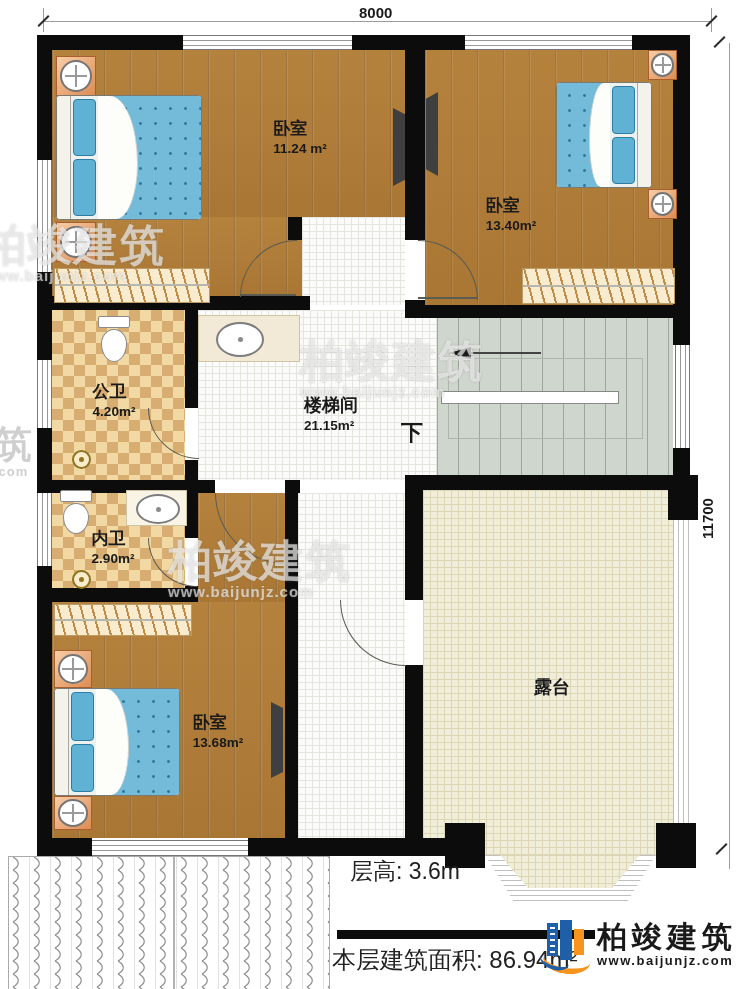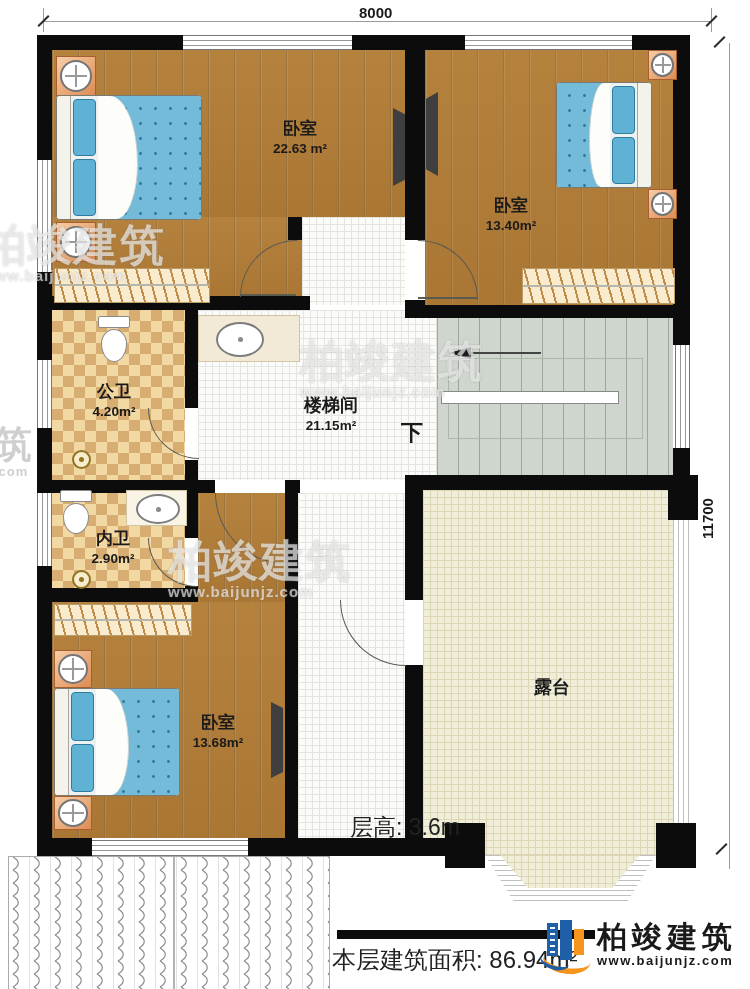--- a/index.html
+++ b/index.html
@@ -67,21 +67,21 @@
   .rail{position:absolute;background:#fff;border:1px solid #888;}
   .arrow-l{position:absolute;width:0;height:0;border-top:6px solid transparent;border-bottom:6px solid transparent;border-right:22px solid #161616;}
   
   .railing-v{position:absolute;background-image:repeating-linear-gradient(to right,#bfbfbf 0 1px,#fff 1px 5px);}
   .bay{position:absolute;background-image:repeating-linear-gradient(to bottom,#bfbfbf 0 1px,#fff 1px 5px);
        clip-path:polygon(0 0,100% 0,82% 100%,18% 100%);}
   .bayfloor{position:absolute;background-color:#f0edd9;
     background-image:linear-gradient(#dcd5b6 1px,transparent 1px),linear-gradient(90deg,#dcd5b6 1px,transparent 1px);
     background-size:7px 7px;clip-path:polygon(0 0,100% 0,80% 100%,20% 100%);}
   
-  .rlabel{position:absolute;transform:translate(-50%,-50%);text-align:center;font-weight:bold;line-height:1.3;white-space:nowrap;}
+  .rlabel{position:absolute;transform:translate(-50%,-50%);font-weight:bold;line-height:1.3;white-space:nowrap;}
   .rlabel .nm{font-size:17px;display:block;}
   .rlabel .ar{font-size:13.5px;display:block;}
   
   .dimline{position:absolute;background:#9b9b9b;}
   .tick{position:absolute;width:15px;height:2px;background:#2a2a2a;transform:rotate(-45deg);}
   .dimtext{position:absolute;font-size:15px;font-weight:bold;background:#fff;padding:0 4px;}
   
   .wm{position:absolute;font-weight:bold;line-height:1.05;pointer-events:none;
       color:rgba(255,255,255,.6);text-shadow:0 0 2px rgba(120,120,120,.45);}
   .wm .wmn{font-size:44px;letter-spacing:2px;display:block;}
@@ -267,21 +267,21 @@
         <div class="blk"></div>
       </div>
   </div>
   <div class="ns" style="left:54px;top:796px;width:36px;height:32px">
       <div class="lamp"></div>
     </div>
   <div class="tv" style="left:271px;top:702px;width:12px;height:76px;clip-path:polygon(0 0,100% 8%,100% 92%,0 100%)"></div>
 
   <div class="rlabel" style="left:300px;top:138px">
     <span class="nm">卧室</span>
-      <span class="ar">22.63 m²</span>
+      <span class="ar">11.24 m²</span>
     </div>
   <div class="rlabel" style="left:511px;top:215px">
     <span class="nm">卧室</span>
       <span class="ar">13.40m²</span>
     </div>
   <div class="rlabel" style="left:114px;top:401px">
     <span class="nm">公卫</span>
       <span class="ar">4.20m²</span>
     </div>
   <div class="rlabel" style="left:331px;top:414px">
@@ -321,21 +321,21 @@
     </div>
   <div class="wm" style="left:168px;top:538px">
     <span class="wmn">柏竣建筑</span>
       <span class="wmu">www.baijunjz.com</span>
     </div>
   <div class="wm wm-gray" style="left:-6px;top:425px">
     <span class="wmn">筑</span>
       <span class="wmu">.com</span>
     </div>
 
-  <div class="f-height" style="left:350px;top:812px">层高: 3.6m</div>
+  <div class="f-height" style="left:350px;top:856px">层高: 3.6m</div>
   <div class="f-bar" style="left:337px;top:930px;width:258px;height:9px"></div>
   <div class="f-area" style="left:332px;top:944px">本层建筑面积: 86.94m²</div>
 
   <div class="brand" style="left:543px;top:920px">
     <div class="logo-icon">
       <div class="li-b1"></div>
         <div class="li-b2"></div>
         <div class="li-b3"></div>
       <div class="li-sw1"></div>
         <div class="li-sw2"></div>

